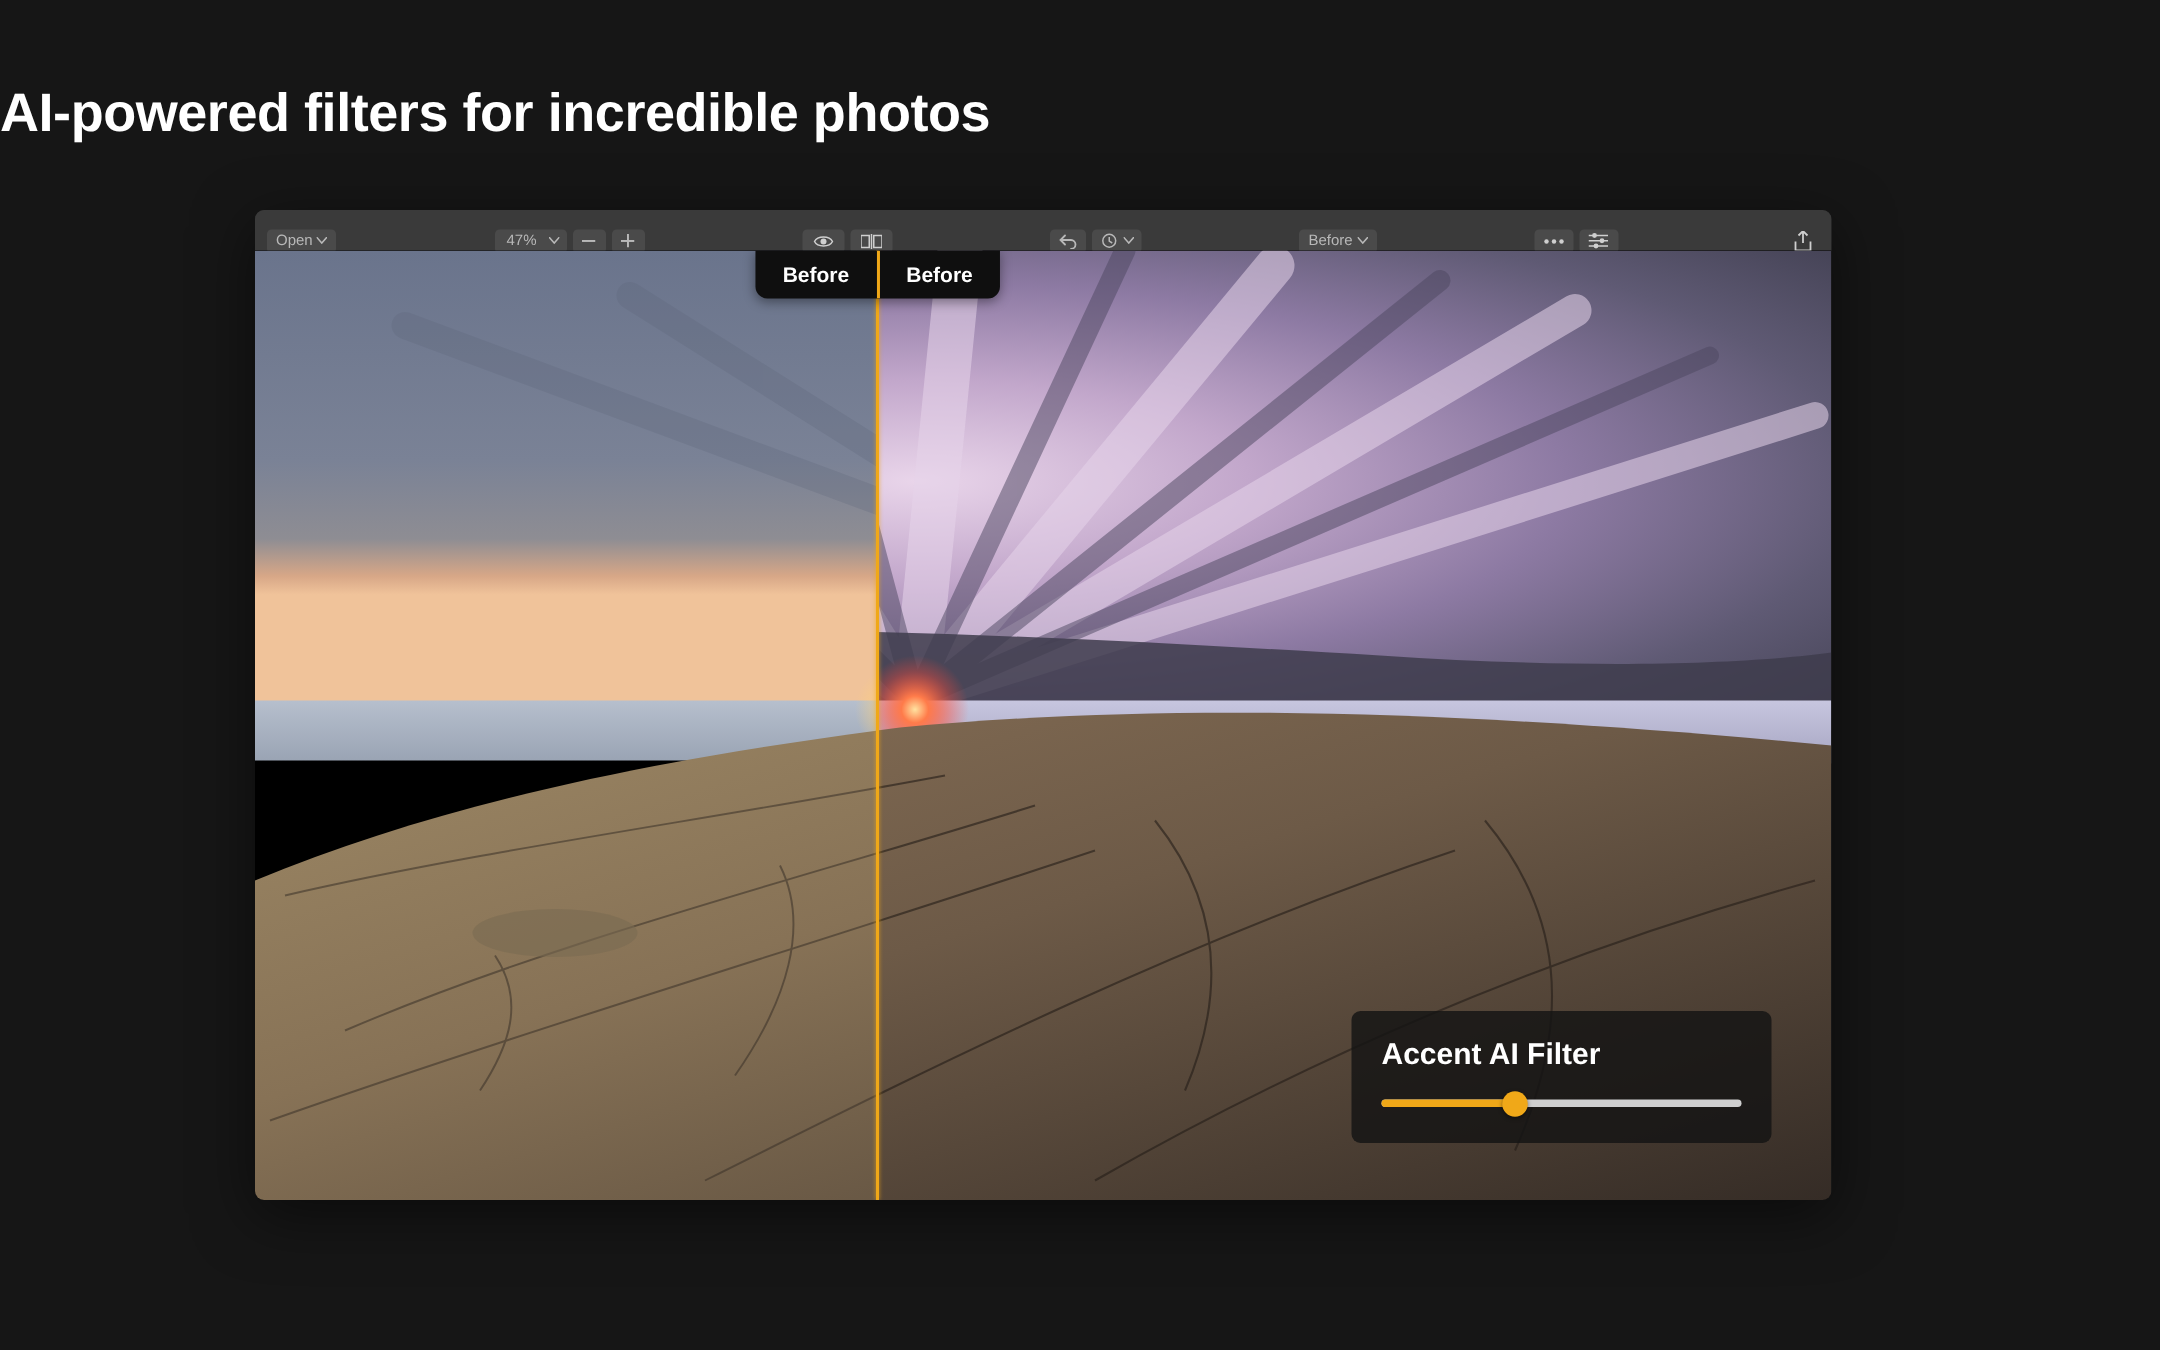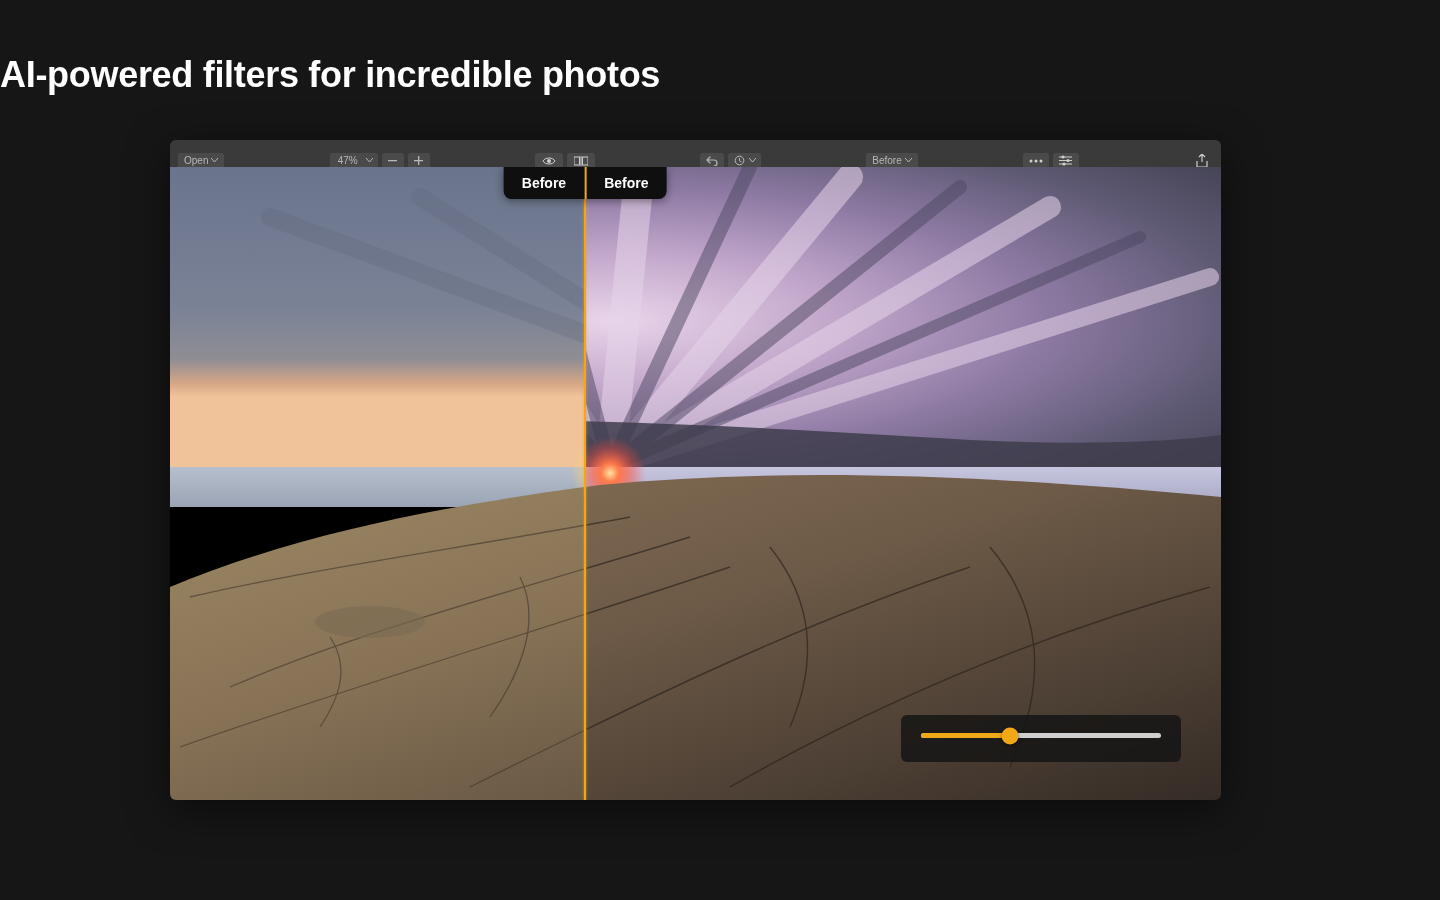--- a/index.html
+++ b/index.html
@@ -384,20 +384,21 @@
 
     <div class="divider-line" style="left: 39.5%;"></div>
 
     <div class="before-after-badge" style="left: 39.5%;">
       <div>Before</div>
       <div class="sep"></div>
       <div>Before</div>
     </div>
 
     <div class="filter-panel">
+      <div class="fp-title">Accent AI Filter</div>
       <div class="slider-track">
         <div class="slider-fill" style="width: 37%;"></div>
         <div class="slider-thumb" style="left: 37%;"></div>
       </div>
     </div>
 
   </div>
 </div>
 
 </body></html>

